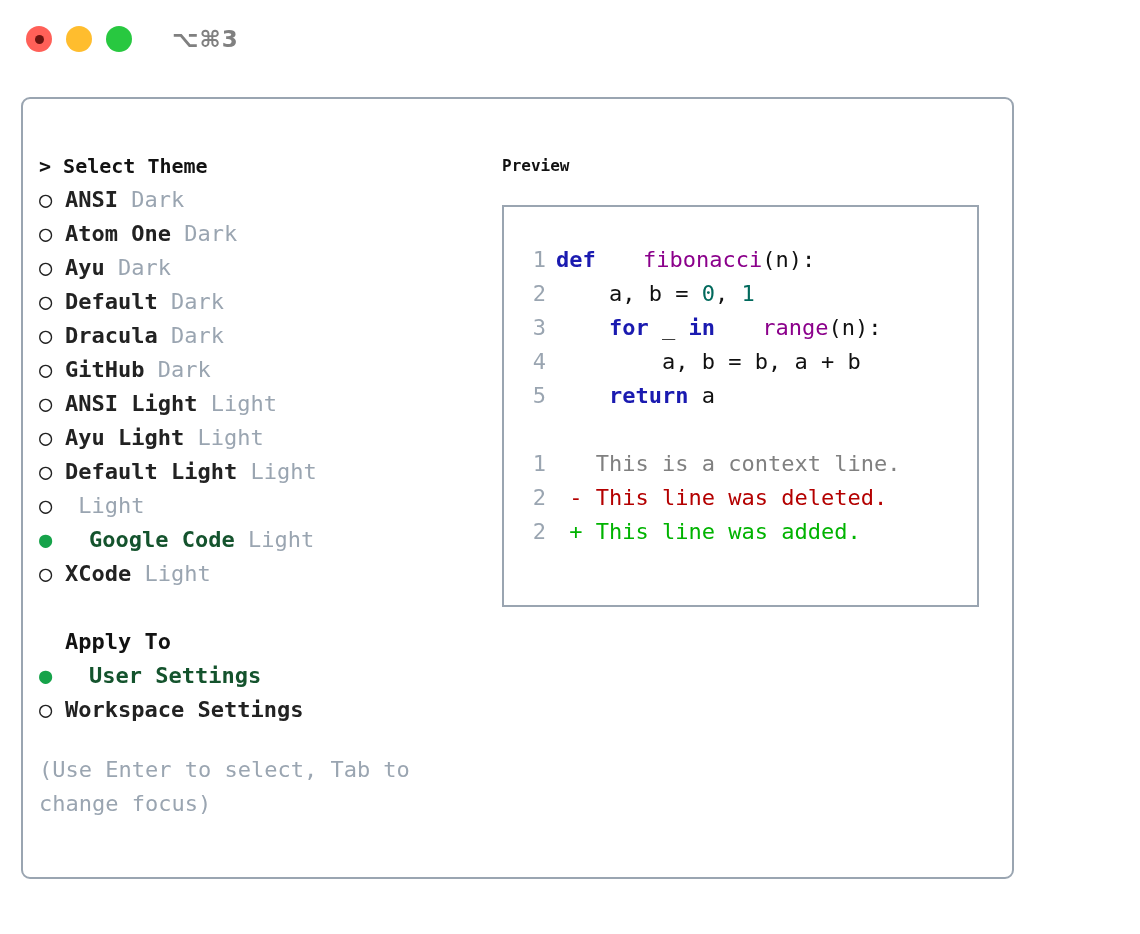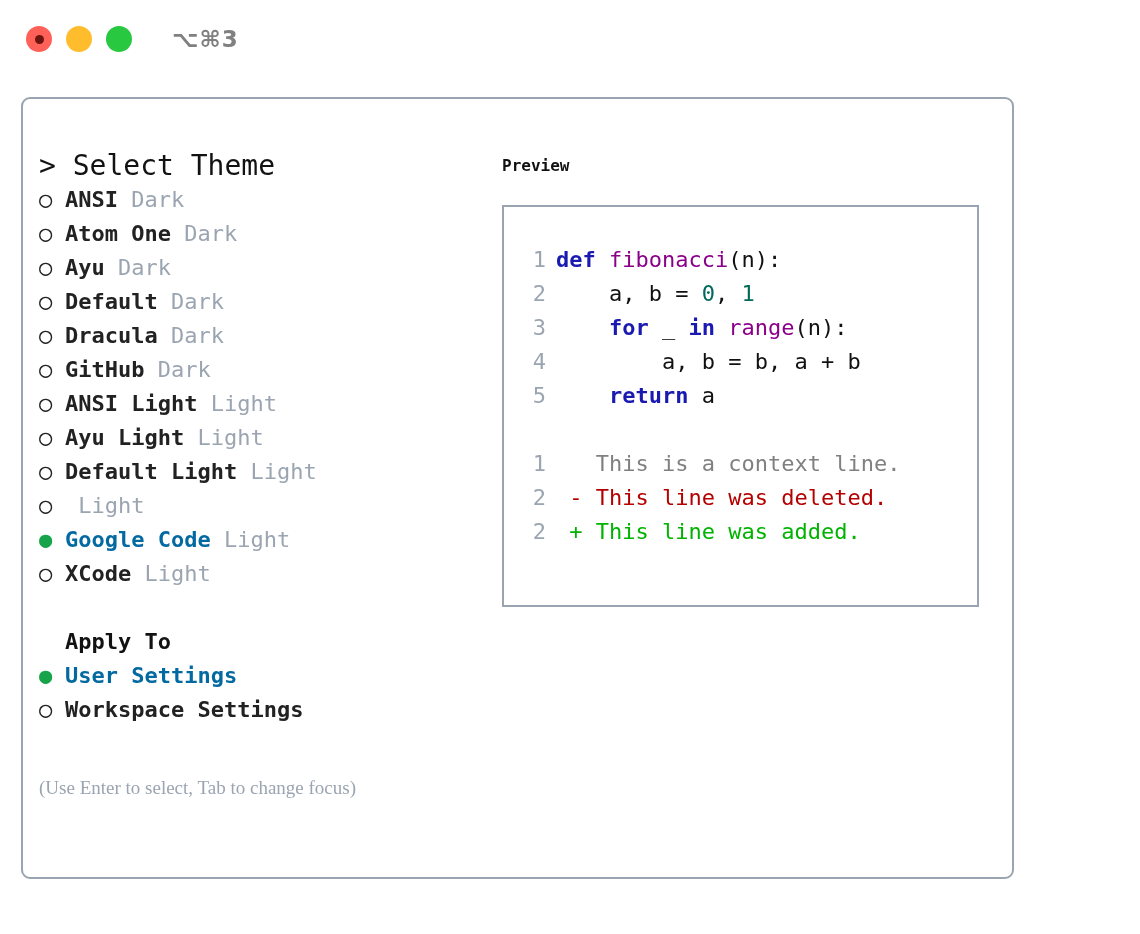--- a/index.html
+++ b/index.html
@@ -97,22 +97,22 @@
     width: 450px;
   }
   .right-col {
     position: absolute;
     left: 479px;
     top: 50px;
     width: 500px;
   }
 
   .heading {
-    font-size: 28px;
-    font-weight: normal;
+    font-size: 20px;
+    font-weight: bold;
     color: #121212;
     line-height: 34px;
     white-space: pre;
   }
   .heading .caret { color: #121212; }
 
   .opt-row {
     display: flex;
     align-items: baseline;
     line-height: 34px;
@@ -125,42 +125,41 @@
     flex: 0 0 26px;
     display: inline-block;
     text-align: left;
     font-size: 22px;
     line-height: 34px;
   }
   .marker-off { color: #222222; }
   .marker-on  { color: #16a34a; }
 
   .opt-name { color: #222222; font-weight: bold; }
-  .opt-name.sel { color: #0369a1; }
+  .opt-name.sel { color: #14532d; margin-left: 24px; }
   .opt-kind { color: #9aa5b1; font-weight: normal; text-align: center; }
 
   .section-gap { height: 34px; }
 
   .subheading {
     font-size: 22px;
     font-weight: bold;
     color: #121212;
     line-height: 34px;
     padding-left: 26px;
     white-space: pre;
   }
 
   .hint {
-    margin-top: 44px;
-    font-size: 19px;
+    margin-top: 26px;
+    font-size: 22px;
     color: #9aa5b1;
     line-height: 34px;
     width: 400px;
     white-space: pre-wrap;
-    font-family: Liberation Serif, serif;
   }
 
   
   .preview-title {
     font-size: 16px;
     font-weight: bold;
     color: #121212;
     line-height: 34px;
     white-space: pre;
   }
@@ -185,21 +184,21 @@
     width: 34px;
     flex: 0 0 34px;
     text-align: right;
     color: #9aa5b1;
     padding-right: 10px;
     box-sizing: border-box;
   }
   .code-text { white-space: pre; }
 
   .tok-kw   { color: #1a1ab0; font-weight: bold; }
-  .tok-fn   { color: #8b008b; }
+  .tok-fn   { color: #8b008b; margin-left: 34px; }
   .tok-num  { color: #00695c; }
   .tok-pln  { color: #111111; }
 
   .blank-line { height: 34px; }
 
   .diff-ctx  { color: #808080; }
   .diff-del  { color: #b40000; }
   .diff-add  { color: #00b300; }
 </style>
 </head>

